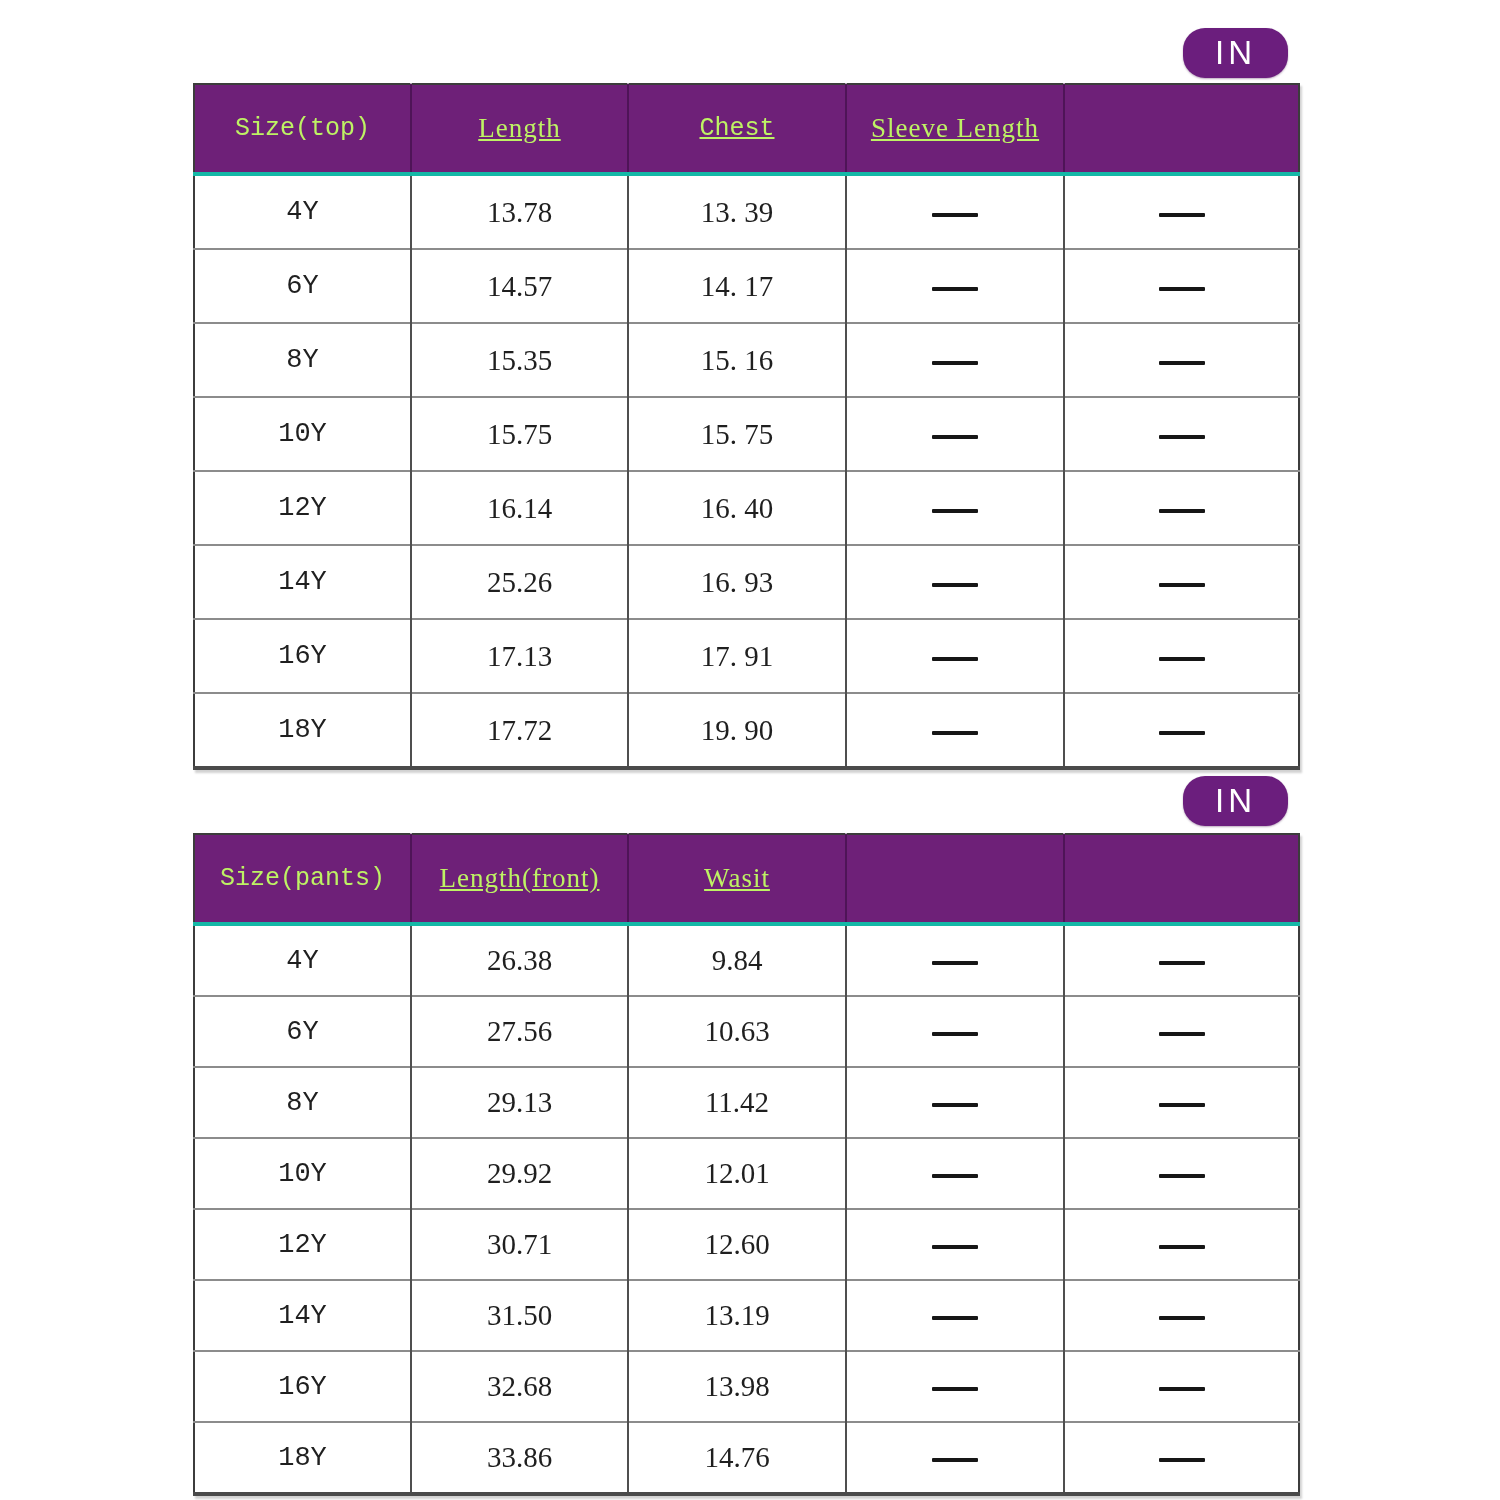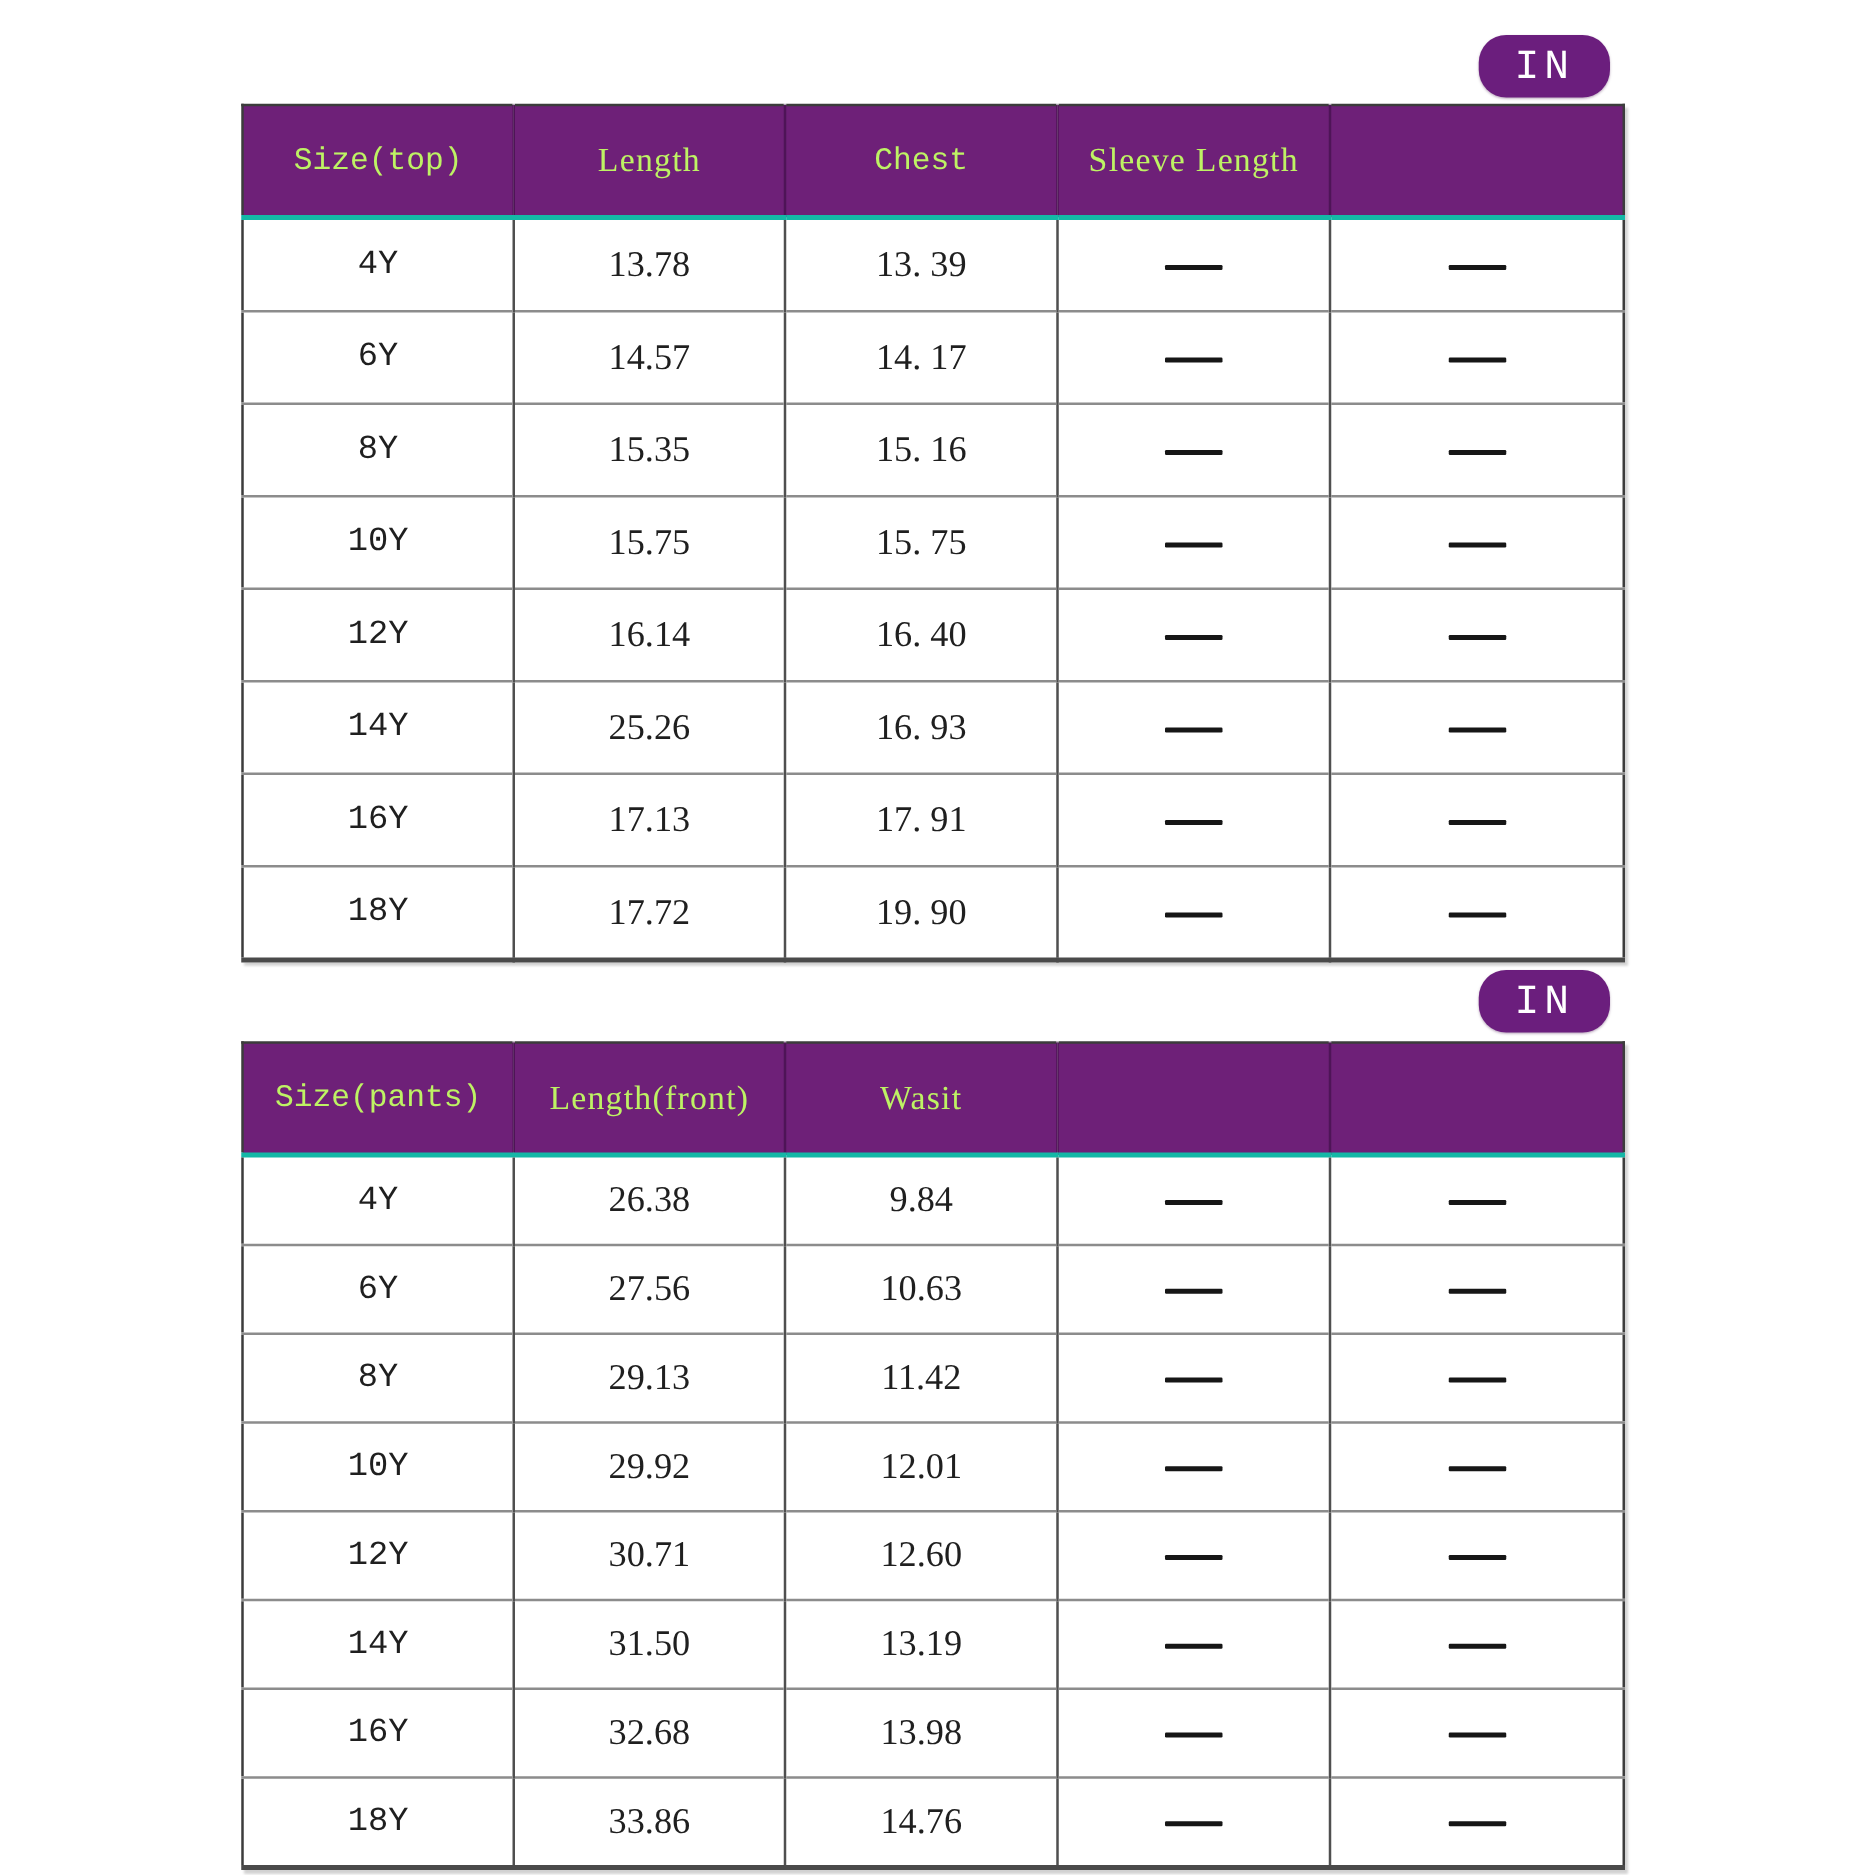--- a/index.html
+++ b/index.html
@@ -17,21 +17,21 @@
     position: absolute;
     left: 1183px;
     width: 105px;
     height: 50px;
     background: var(--badge-bg, #6b1e7d);
     border-radius: 22px;
     display: flex;
     align-items: center;
     justify-content: center;
     color: #ffffff;
-    font-family: Liberation Mono, monospace;
+    font-family: Liberation Sans, sans-serif;
     font-size: 33px;
     letter-spacing: 4px;
     padding-left: 0; 
     box-sizing: border-box;
     box-shadow: 0 1px 2px rgba(60,10,70,0.35);
   }
   .badge-top    { top: 28px; }
   .badge-bottom { top: 776px; }
 
   
@@ -53,21 +53,21 @@
     background: var(--header-bg, #6e2078);
     color: #bef264;
     font-weight: normal;
     height: 85px;
     vertical-align: middle;
     text-align: center;
     font-size: 27px;
     letter-spacing: 1px;
     border-bottom: 4px solid #14b8a6;
   }
-  table.size-chart thead th + th { border-left: 2px solid rgba(20,0,25,0.35); }
+  table.size-chart thead th + th { border-left: 2px solid rgba(20,0,25,0.35); text-decoration: underline; }
   table.size-chart thead th.mono {
     font-family: "Liberation Mono", monospace;
     font-size: 25px;
     letter-spacing: 0;
   }
 
   table.size-chart tbody td {
     text-align: center;
     vertical-align: middle;
     font-size: 29px;

